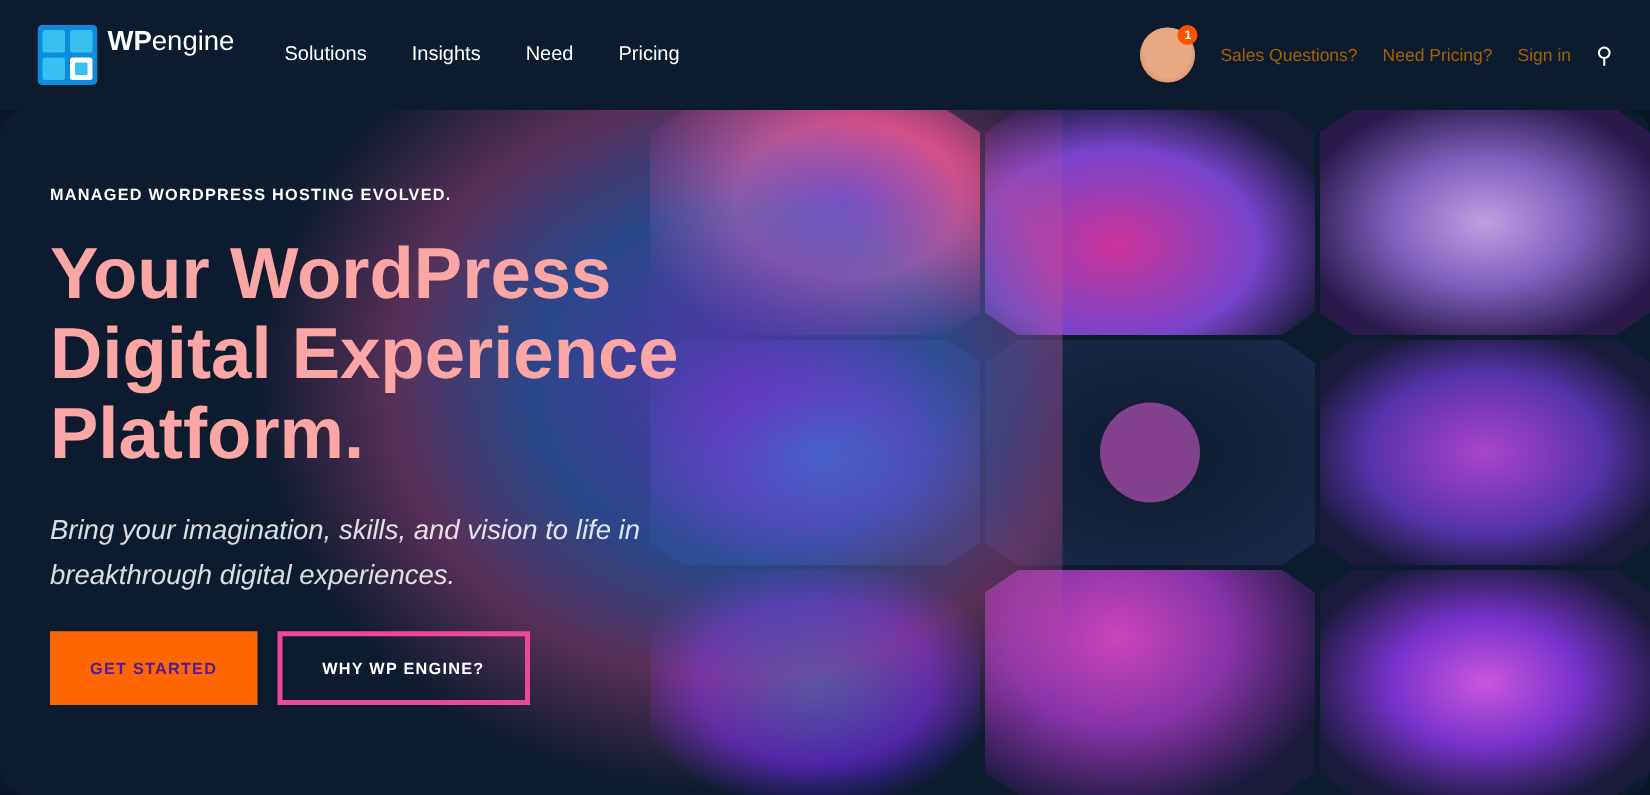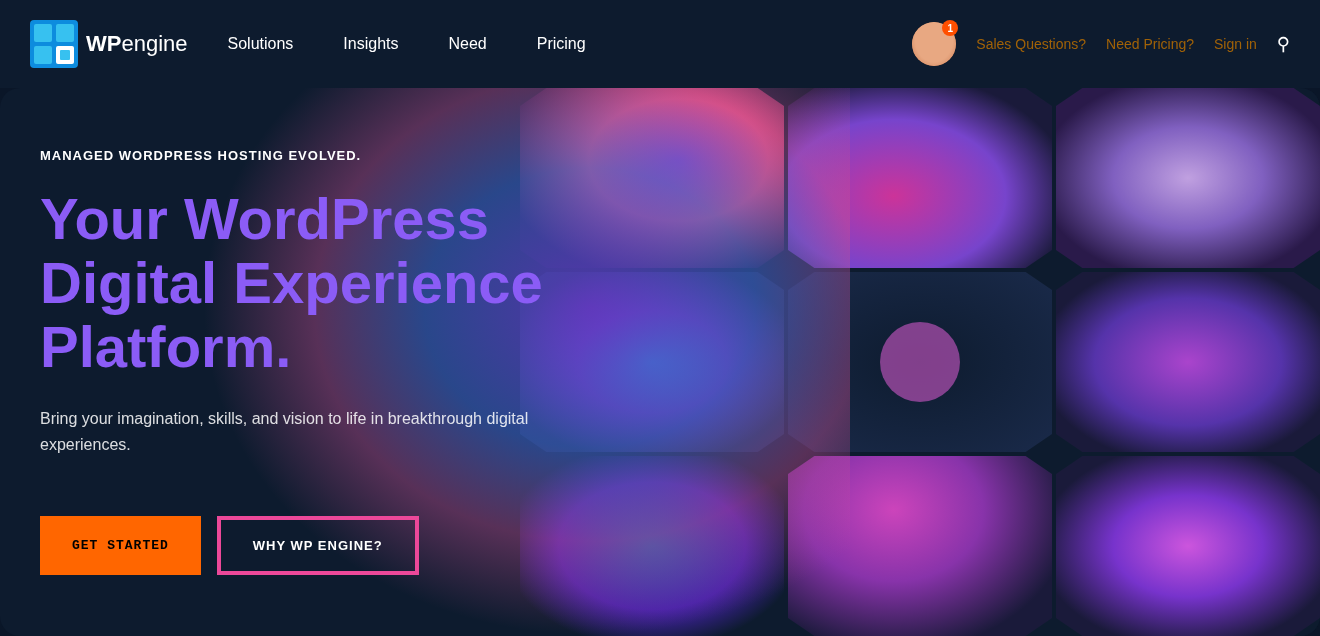--- a/index.html
+++ b/index.html
@@ -25,32 +25,32 @@
       position: relative;
       z-index: 10;
       display: flex;
       align-items: center;
       background: #0d1b2e;
       height: 88px;
       padding: 0 30px;
     }
     .logo {
       display: flex;
-      align-items: center;
+      align-items: flex-start;
       gap: 8px;
       margin-right: 40px;
     }
     .logo-icon {
       width: 48px;
       height: 48px;
     }
 
     .nav-links {
       display: flex;
-      gap: 50px;
+      gap: 36px;
       flex: 1;
     }
     .nav-links a {
       color: white;
       text-decoration: none;
       font-size: 16px;
       font-weight: 500;
     }
     .nav-right {
       display: flex;
@@ -178,48 +178,48 @@
     }
     .tagline {
       color: white;
       font-size: 13px;
       font-weight: 700;
       letter-spacing: 1px;
       text-transform: uppercase;
       margin-bottom: 24px;
     }
     .headline {
-      color: #8b5cf6;
+      color: #fca5a5;
       font-size: 58px;
       font-weight: 900;
       line-height: 1.1;
       margin-bottom: 28px;
     }
     .subheadline {
       color: rgba(255,255,255,0.85);
-      font-size: 16px;
+      font-size: 22px;
       line-height: 1.6;
-      margin-bottom: 58px;
+      margin-bottom: 28px;
       max-width: 520px;
+      font-style: italic;
     }
     .cta-buttons {
       display: flex;
       gap: 16px;
     }
     .btn-primary {
       background: #ff6600;
-      color: #000000;
+      color: #4c1d95;
       border: none;
       padding: 18px 32px;
       font-size: 13px;
       font-weight: 700;
       letter-spacing: 1px;
       text-transform: uppercase;
       cursor: pointer;
-      font-family: Liberation Mono, monospace;
     }
     .btn-secondary {
       background: transparent;
       color: white;
       border: 4px solid #ec4899;
       padding: 18px 32px;
       font-size: 13px;
       font-weight: 700;
       letter-spacing: 1px;
       text-transform: uppercase;

